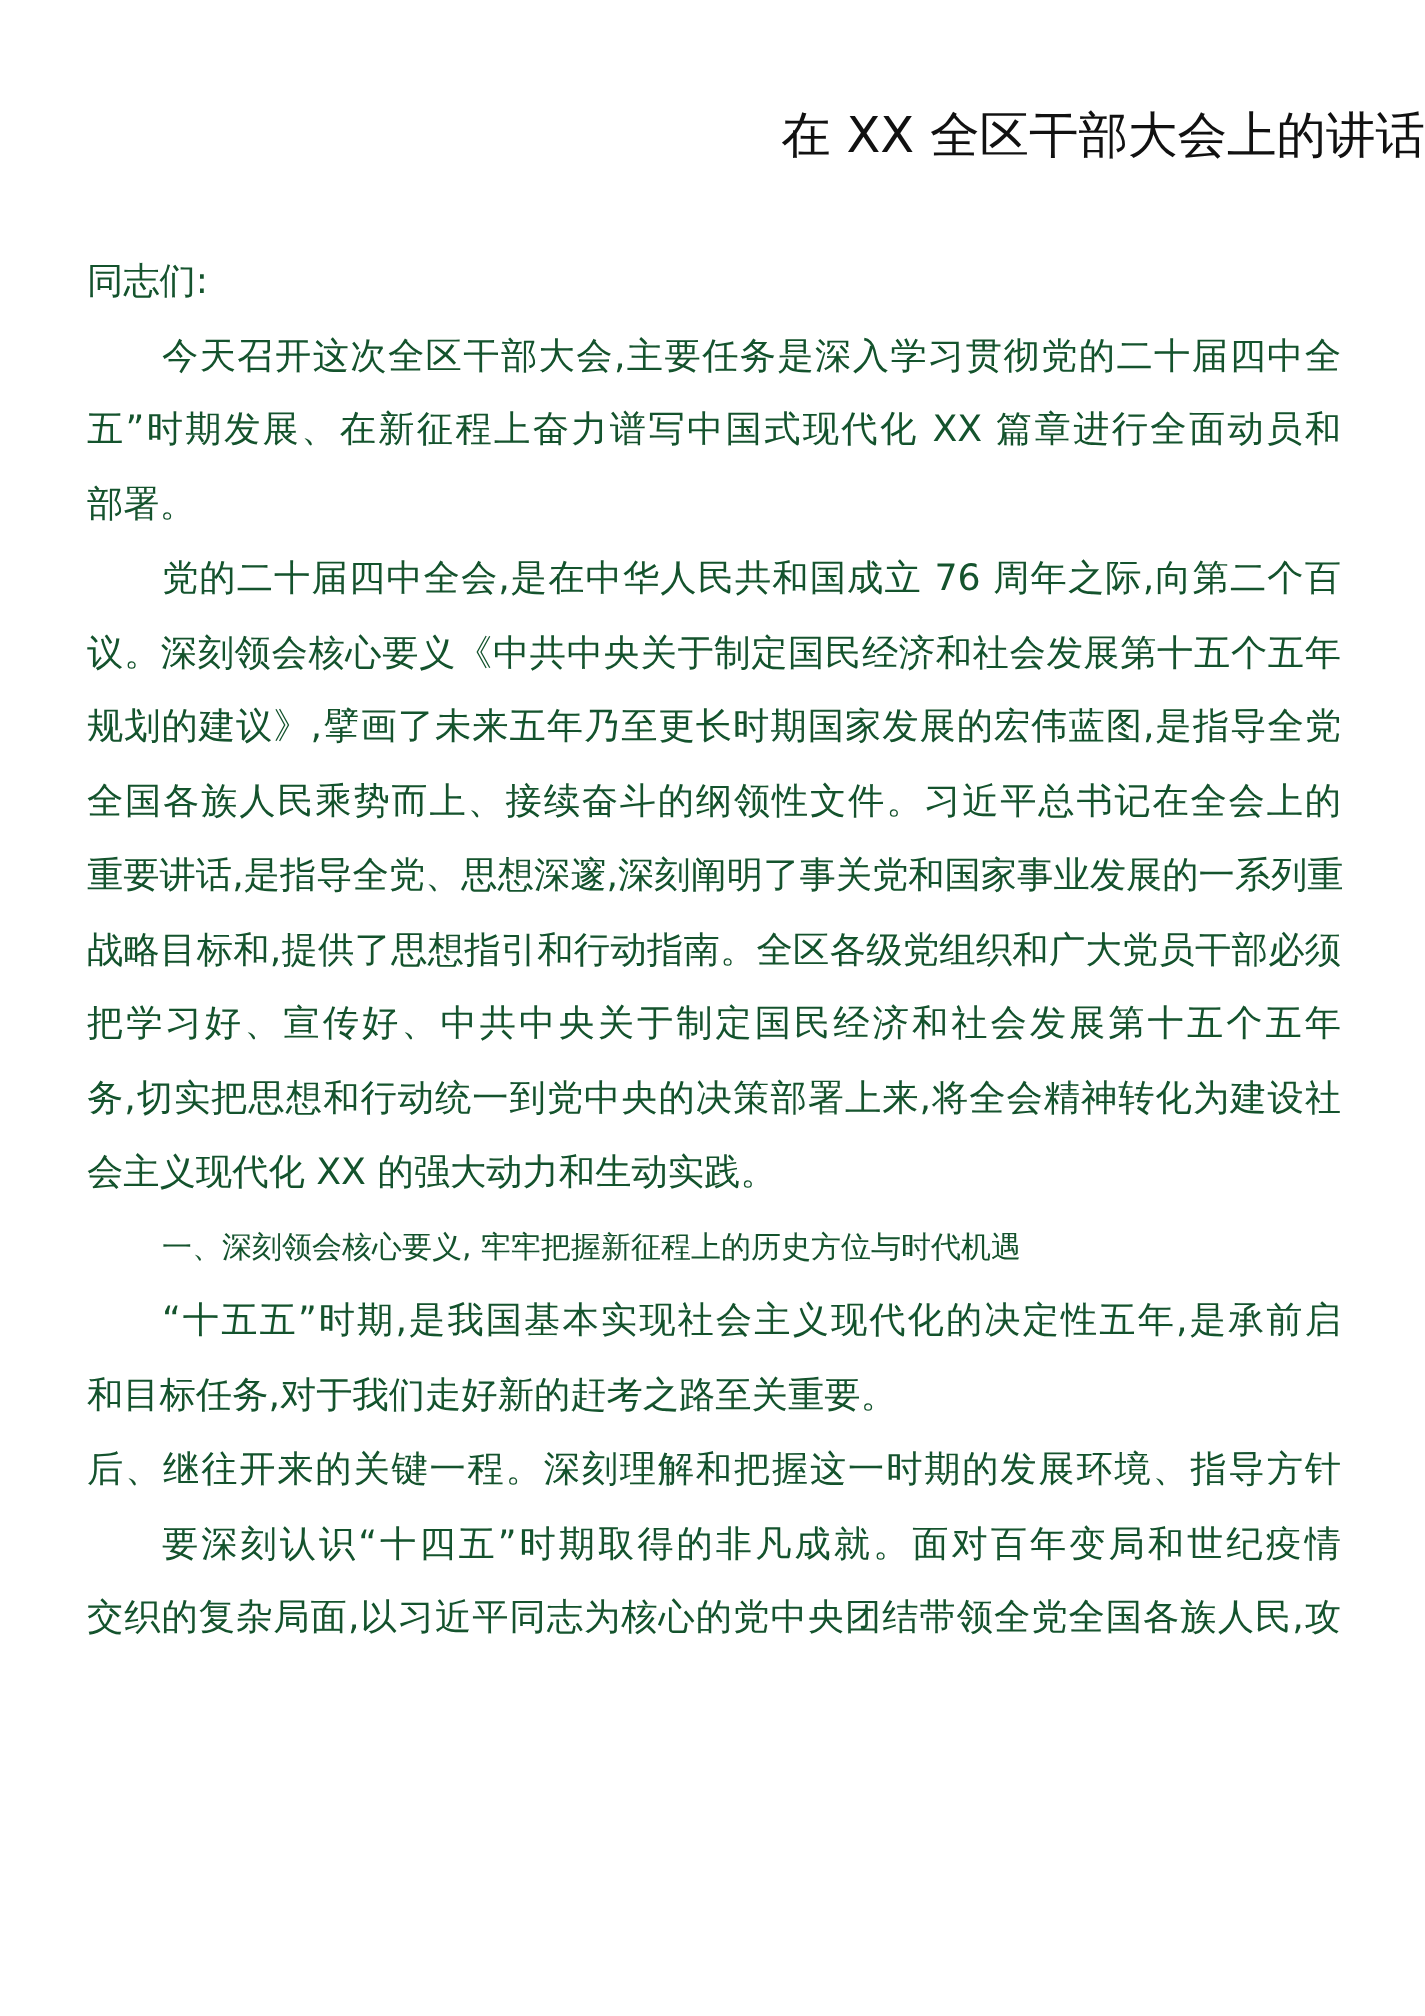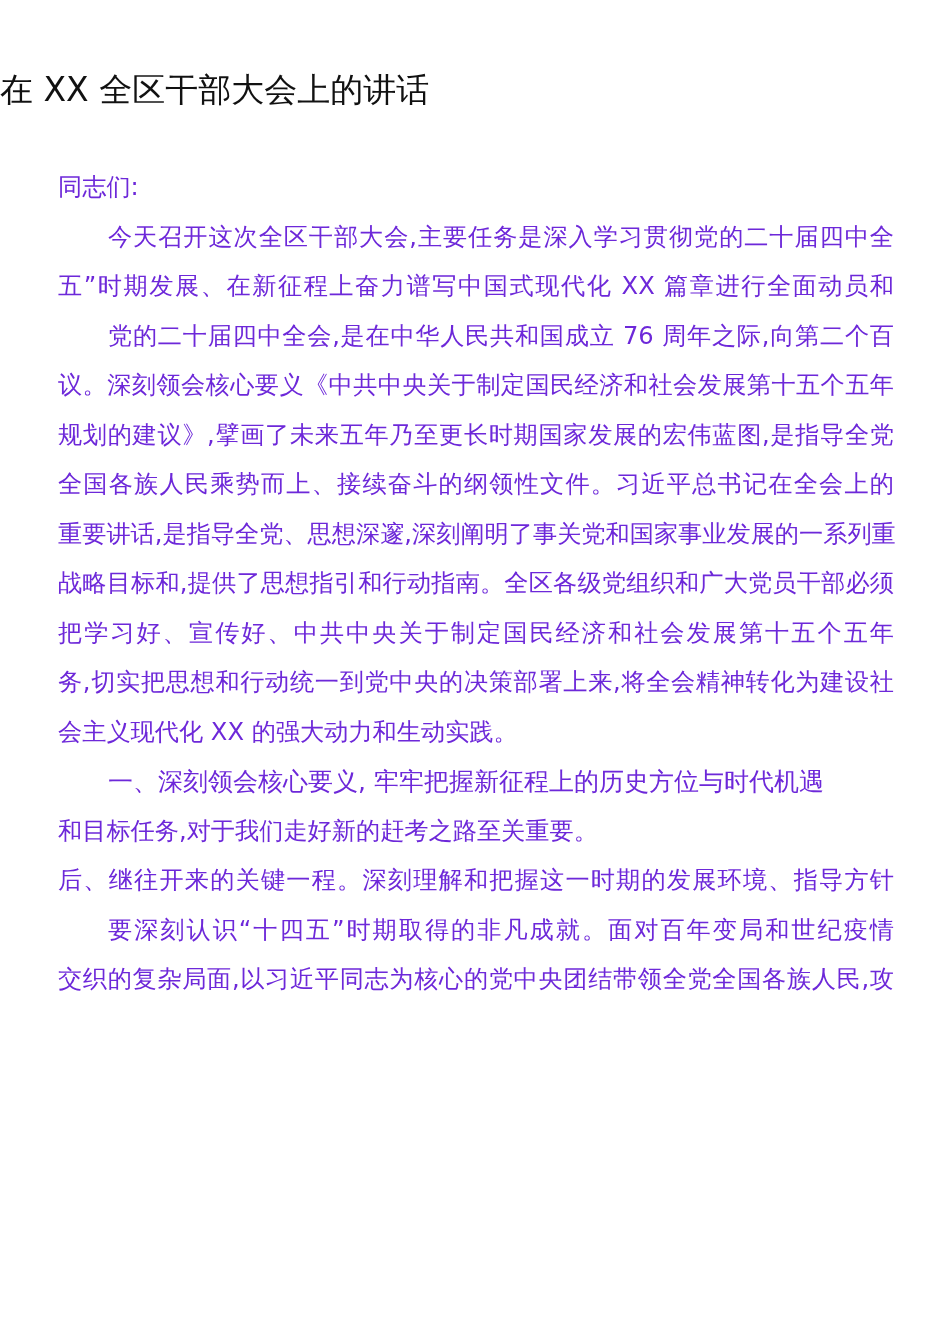--- a/index.html
+++ b/index.html
@@ -20,84 +20,86 @@
       left: 0; top: 0;
       width: 950px;
       height: 1344px;
       background: #ffffff;
     }
     .title {
       position: absolute;
       left: 0;
       top: 68px;
       width: 950px;
-      text-align: left;
+      text-align: right;
       font-size: 33px;
       line-height: 44px;
       letter-spacing: 0px;
       color: #111111;
       white-space: nowrap;
     }
     .body {
       position: absolute;
       left: 58px;
       top: 163px;
       width: 836px;
     }
     .line {
       height: 49.5px;
       line-height: 49.5px;
       font-size: 24.2px;
       white-space: nowrap;
       overflow: visible;
       text-align: justify;
       text-align-last: justify;
-      color: #6d28d9;
+      color: #14532d;
     }
     .line.indent {
       padding-left: 50px;
     }
     .line.last {
       text-align-last: left;
     }
     .line.heading {
       padding-left: 50px;
-      font-size: 25px;
+      font-size: 20px;
       text-align-last: left;
     }
   </style>
 </head>
 <body>
 
 <div class="page">
   <div class="title">在 XX 全区干部大会上的讲话</div>
 
   <div class="body">
     <div class="line last">同志们:</div>
 
     <div>
       <div class="line indent">今天召开这次全区干部大会,主要任务是深入学习贯彻党的二十届四中全</div>
       <div class="line">五”时期发展、在新征程上奋力谱写中国式现代化 XX 篇章进行全面动员和</div>
+      <div class="line last">部署。</div>
     </div>
 
     <div>
       <div class="line indent">党的二十届四中全会,是在中华人民共和国成立 76 周年之际,向第二个百</div>
       <div class="line">议。深刻领会核心要义《中共中央关于制定国民经济和社会发展第十五个五年</div>
       <div class="line">规划的建议》,擘画了未来五年乃至更长时期国家发展的宏伟蓝图,是指导全党</div>
       <div class="line">全国各族人民乘势而上、接续奋斗的纲领性文件。习近平总书记在全会上的</div>
       <div class="line">重要讲话,是指导全党、思想深邃,深刻阐明了事关党和国家事业发展的一系列重</div>
       <div class="line">战略目标和,提供了思想指引和行动指南。全区各级党组织和广大党员干部必须</div>
       <div class="line">把学习好、宣传好、中共中央关于制定国民经济和社会发展第十五个五年</div>
       <div class="line">务,切实把思想和行动统一到党中央的决策部署上来,将全会精神转化为建设社</div>
       <div class="line last">会主义现代化 XX 的强大动力和生动实践。</div>
     </div>
 
     <div class="line heading">一、深刻领会核心要义, 牢牢把握新征程上的历史方位与时代机遇</div>
 
     <div>
+      <div class="line indent">“十五五”时期,是我国基本实现社会主义现代化的决定性五年,是承前启</div>
       <div class="line last">和目标任务,对于我们走好新的赶考之路至关重要。</div>
       <div class="line">后、继往开来的关键一程。深刻理解和把握这一时期的发展环境、指导方针</div>
     </div>
 
     <div>
       <div class="line indent">要深刻认识“十四五”时期取得的非凡成就。面对百年变局和世纪疫情</div>
       <div class="line">交织的复杂局面,以习近平同志为核心的党中央团结带领全党全国各族人民,攻</div>
     </div>
   </div>
 </div>

